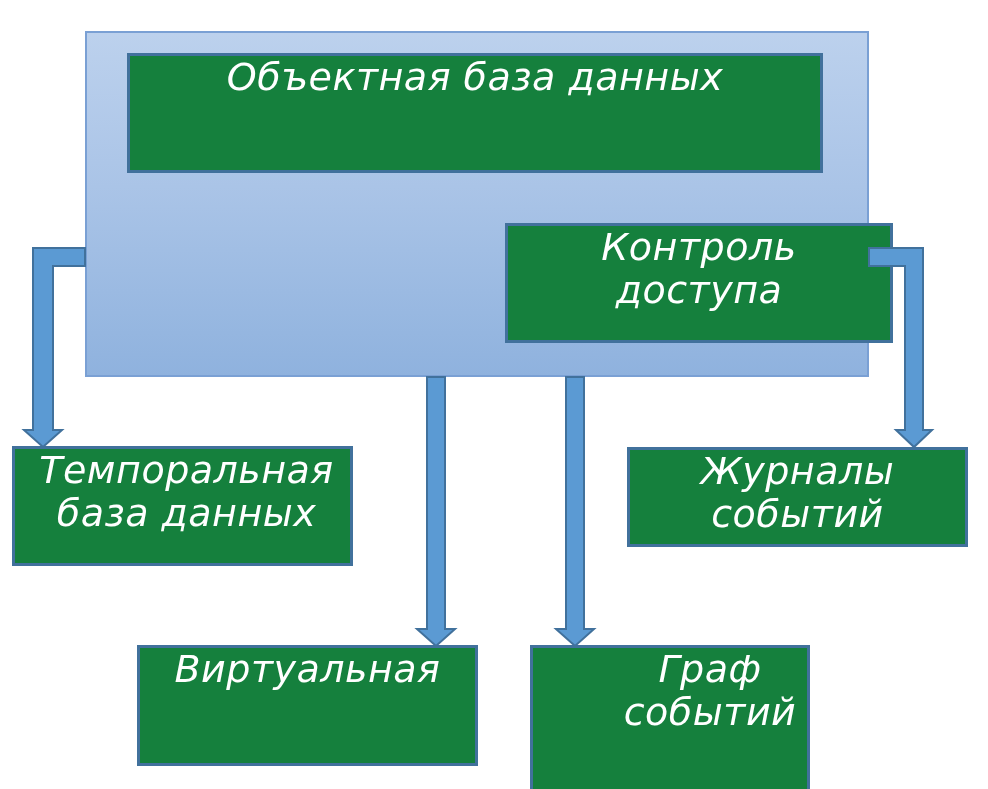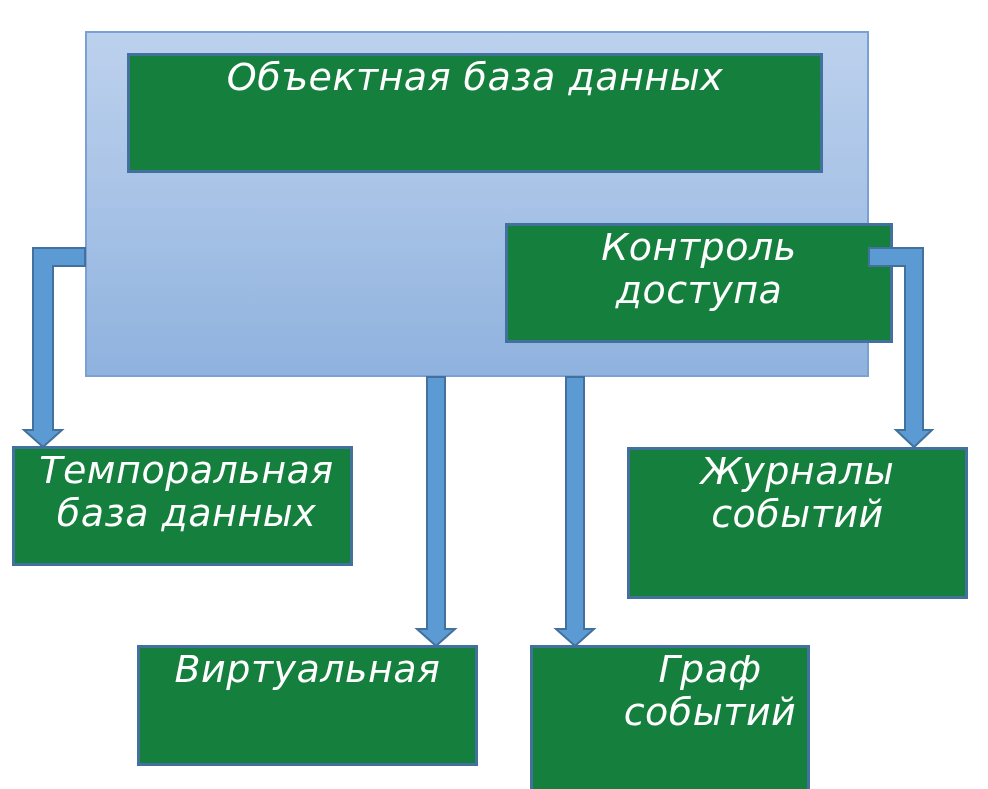--- a/index.html
+++ b/index.html
@@ -34,21 +34,21 @@
     font-style: italic;
     font-size: 38px;
     line-height: 1.12;
     white-space: pre-line;
     letter-spacing: 0.5px;
   }
   .node-title      { left: 127px; top: 53px;  width: 696px; height: 120px; padding-bottom: 14px; }
   .node-vm         { left: 112px; top: 218px; width: 340px; height: 120px; }
   .node-access     { left: 505px; top: 223px; width: 388px; height: 120px; }
   .node-temporal   { left: 12px;  top: 446px; width: 341px; height: 120px; padding-left: 8px; }
-  .node-logs       { left: 627px; top: 447px; width: 341px; height: 152px; }
+  .node-logs       { left: 627px; top: 447px; width: 341px; height: 100px; }
   .node-extensions { left: 137px; top: 645px; width: 341px; height: 121px; }
   .node-graph      { left: 530px; top: 645px; width: 280px; height: 148px; padding-left: 80px; }
   .arrows-layer {
     position: absolute;
     left: 0; top: 0;
     width: 988px; height: 789px;
     pointer-events: none;
   }
   .arrow {
     fill: #5b9ad3;

